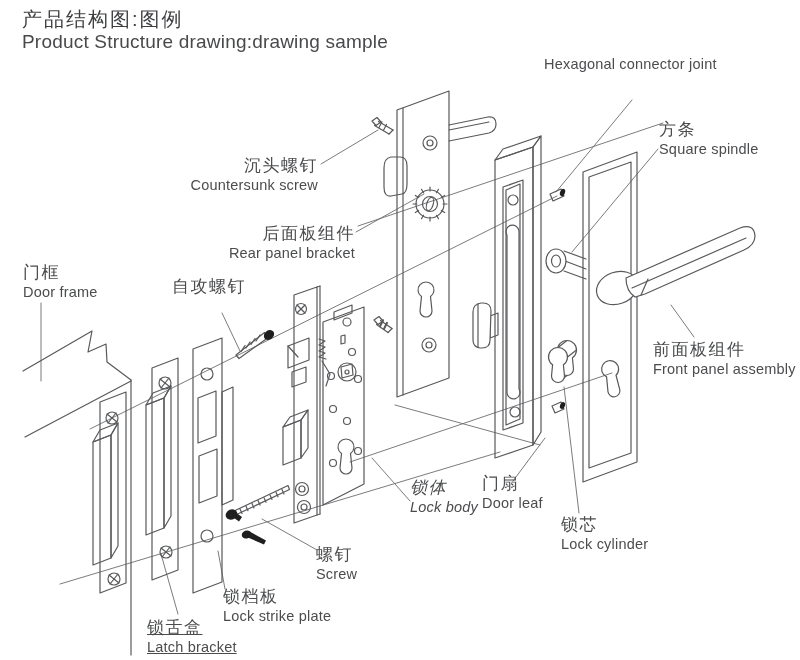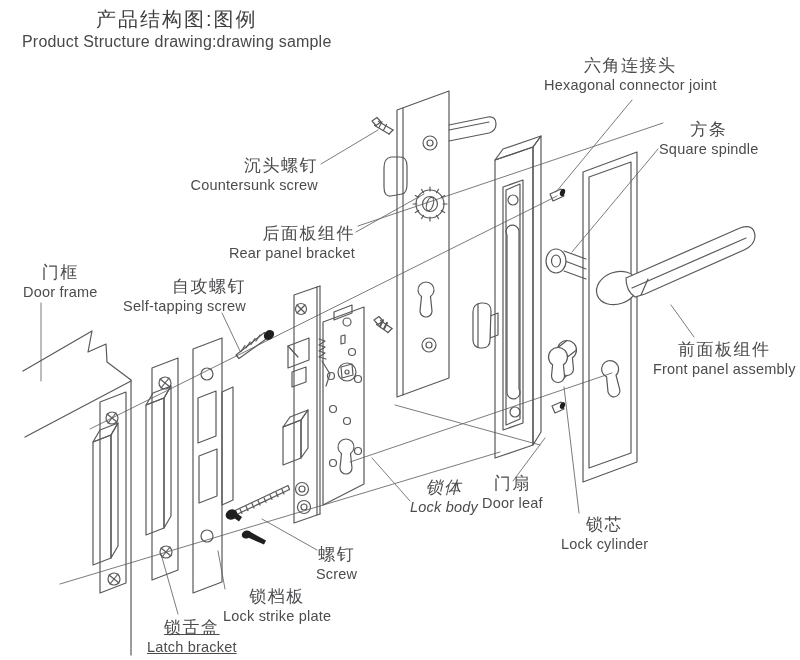--- a/index.html
+++ b/index.html
@@ -4,26 +4,26 @@
 <style>
   html,body{margin:0;padding:0;background:#ffffff;}
   body{width:800px;height:660px;position:relative;overflow:hidden;
        font-family:"Liberation Sans", sans-serif;}
   .stage{position:absolute;left:0;top:0;width:800px;height:660px;}
   svg{display:block;}
   .ln{fill:none;stroke:#58595b;stroke-width:1.2;stroke-linejoin:round;stroke-linecap:round;}
   .thin{fill:none;stroke:#6b6c6e;stroke-width:0.9;stroke-linecap:round;}
   .blk{fill:#1f1f1f;stroke:none;}
   .wfill{fill:#ffffff;stroke:#58595b;stroke-width:1.2;}
-  .lbl{position:absolute;color:#4b4c4e;white-space:nowrap;text-align:center;}
+  .lbl{position:absolute;color:#4b4c4e;white-space:nowrap;}
   .lbl .zh{display:block;font-size:17px;line-height:21px;letter-spacing:1.5px;}
   .lbl .en{display:block;font-size:14.5px;line-height:18px;letter-spacing:0.2px;}
   .lbl.ra{text-align:right;}
   .lbl.title .zh{font-size:20px;line-height:27px;letter-spacing:2px;color:#3e3f41;}
-  .lbl.title .en{font-size:16px;color:#48494b;}
+  .lbl.title .en{font-size:19px;color:#48494b;}
 </style>
 </head>
 <body>
 
 <div class="stage">
 <svg width="800" height="660" viewBox="0 0 800 660">
 
   <g>
     <line class="thin" x1="90" y1="429" x2="557" y2="196"></line>
     <line class="thin" x1="60" y1="584" x2="500" y2="452"></line>
@@ -253,21 +253,20 @@
 
 </svg>
 </div>
 
 <div class="lbl title" style="left:22px;top:6px;">
   <span class="zh">产品结构图:图例</span>
   <span class="en">Product Structure drawing:drawing sample</span>
 </div>
 
 <div class="lbl" style="left:544px;top:55px;">
-  <span class="zh">六角连接头</span>
   <span class="en">Hexagonal connector joint</span>
 </div>
 
 <div class="lbl" style="left:659px;top:119px;">
   <span class="zh">方条</span>
   <span class="en">Square spindle</span>
 </div>
 
 <div class="lbl ra" style="right:482px;top:155px;">
   <span class="zh">沉头螺钉</span>
@@ -279,21 +278,20 @@
   <span class="en">Rear panel bracket</span>
 </div>
 
 <div class="lbl" style="left:23px;top:262px;">
   <span class="zh">门框</span>
   <span class="en">Door frame</span>
 </div>
 
 <div class="lbl ra" style="right:554px;top:276px;">
   <span class="zh">自攻螺钉</span>
-  <span class="en">Self-tapping screw</span>
 </div>
 
 <div class="lbl" style="left:653px;top:339px;">
   <span class="zh">前面板组件</span>
   <span class="en">Front panel assembly</span>
 </div>
 
 <div class="lbl" style="left:466px;top:473px;margin-left:16px;">
   <span class="zh">门扇</span>
   <span class="en">Door leaf</span>

